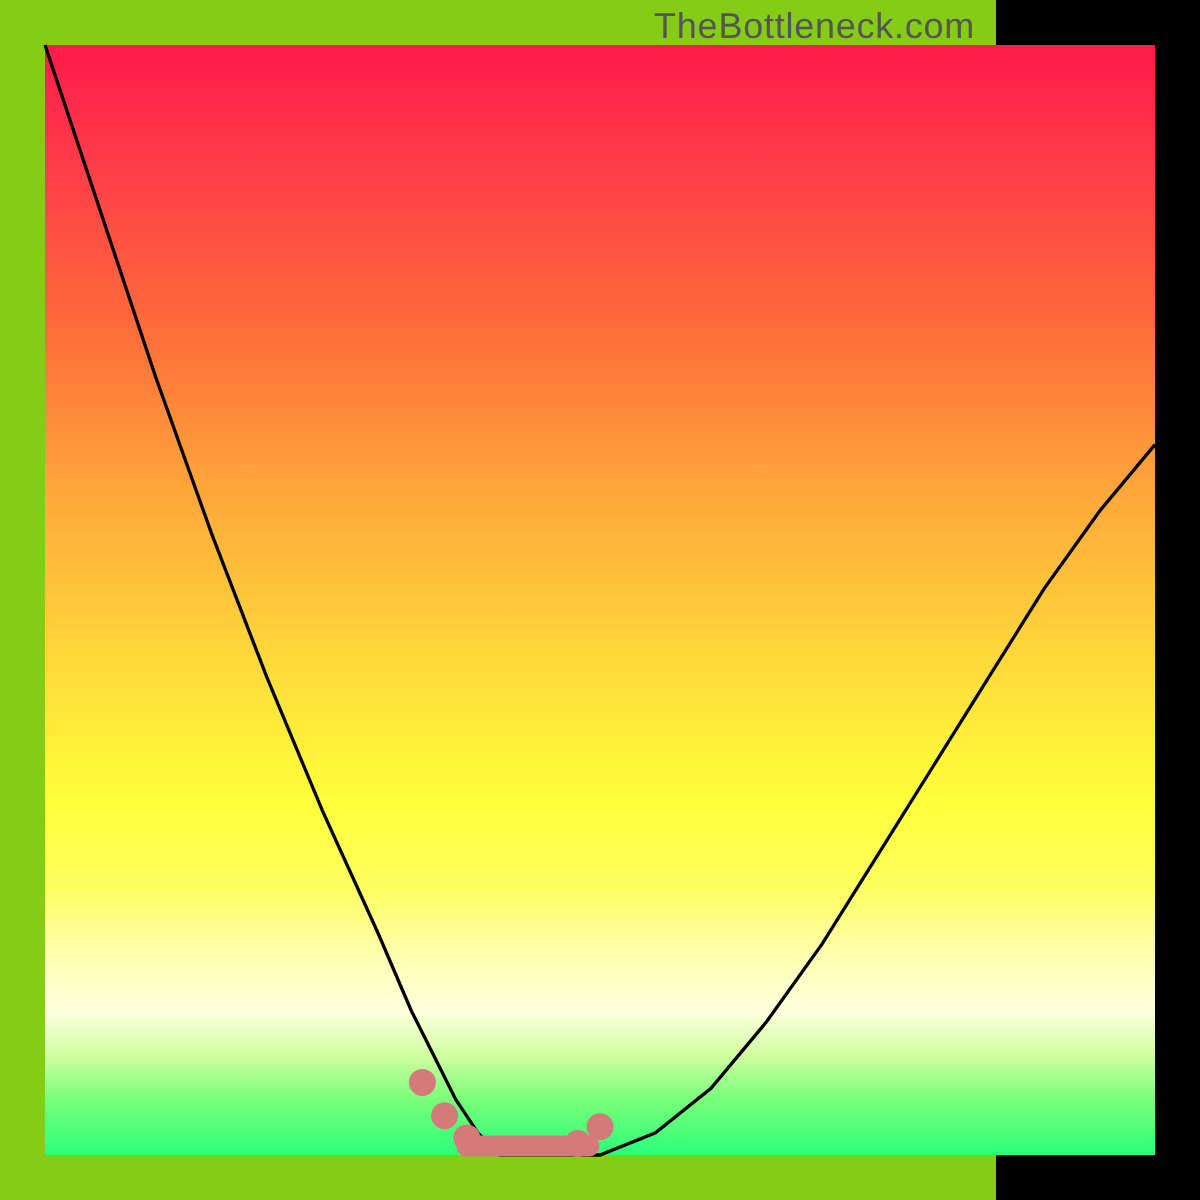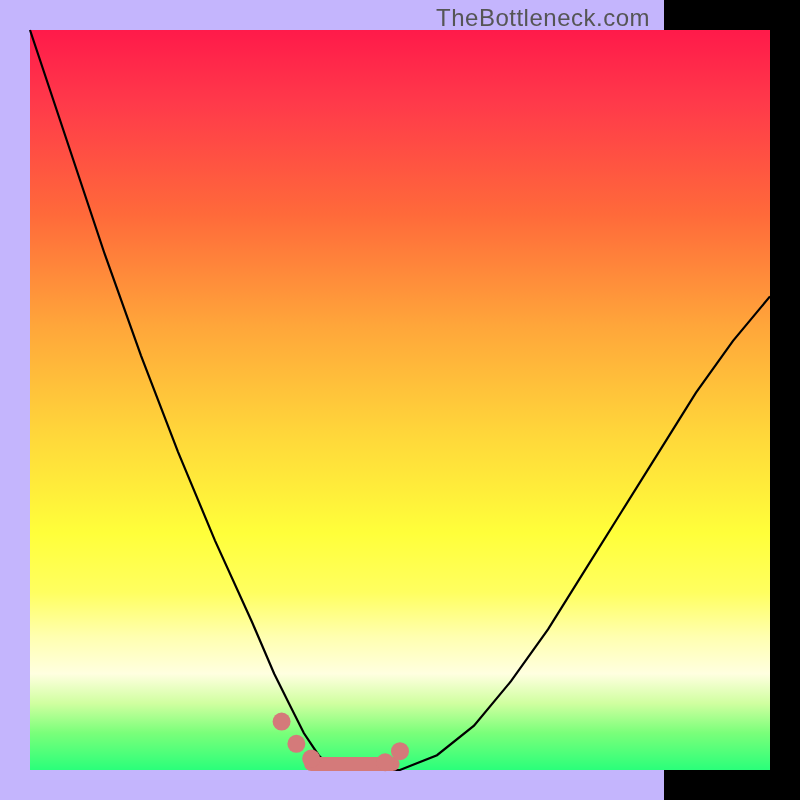--- a/index.html
+++ b/index.html
@@ -1,21 +1,21 @@
 <!DOCTYPE html>
 <html><head>
 <meta charset="utf-8">
 <style>
   * { margin: 0; padding: 0; box-sizing: border-box; }
   html, body { width: 800px; height: 800px; overflow: hidden; background: #000; }
   .frame {
     position: relative;
     width: 664px;
     height: 800px;
-    background: #c4b5fd;
+    background: #84cc16;
   }
   .plot-area {
     position: absolute;
     left: 30px;
     top: 30px;
     width: 740px;
     height: 740px;
     background: linear-gradient(to bottom,
       #ff1a4a 0%,
       #ff3a4a 10%,

